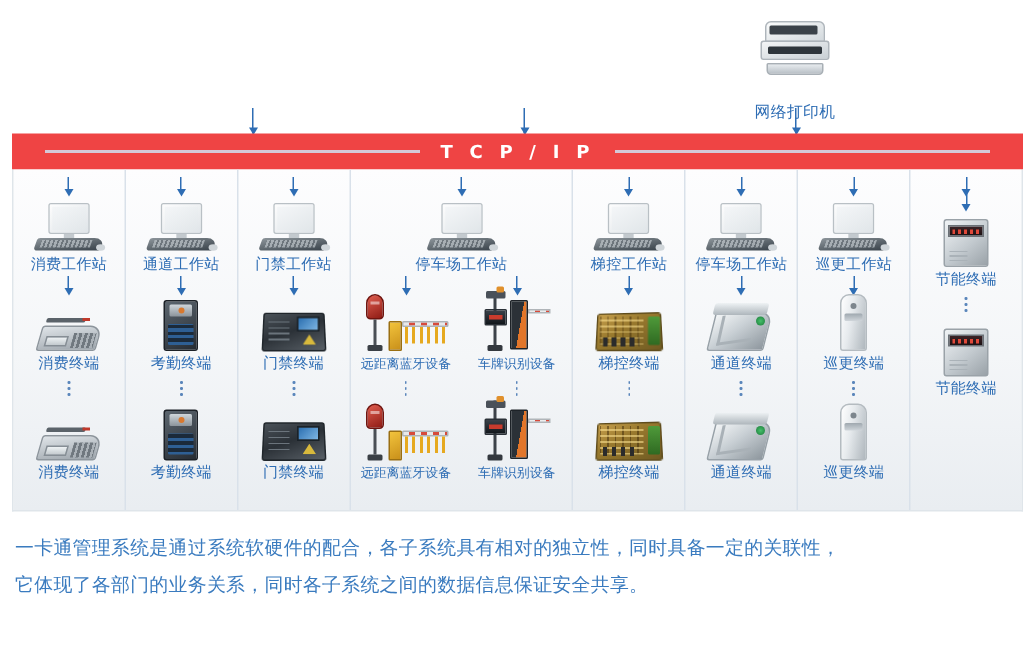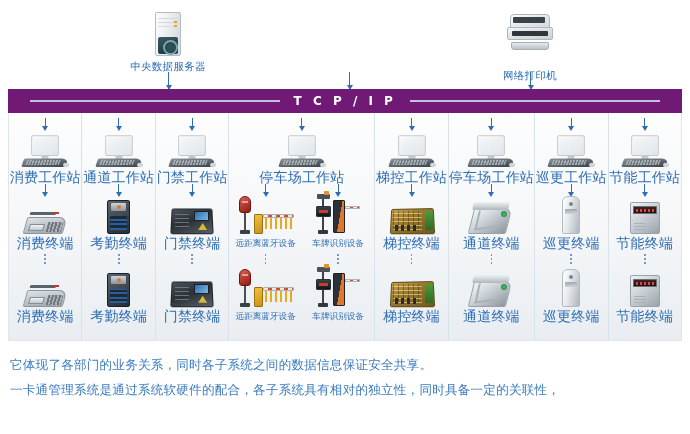--- a/index.html
+++ b/index.html
@@ -123,21 +123,21 @@
   }
   .printer .base {
     position: absolute; left: 4px; bottom: 0; right: 4px; height: 8px;
     background: linear-gradient(#e7ebee,#b9c0c6);
     border: 1px solid #a8afb5; border-radius: 1px 1px 3px 3px;
   }
 
   
   .bus {
     position: absolute; left: 8px; right: 8px; top: 89px; height: 24px;
-    background: #701a75; display: flex; align-items: center; justify-content: center;
+    background: #ef4444; display: flex; align-items: center; justify-content: center;
   }
   .bus .rule { flex: 1; height: 1.5px; background: #cfe0f2; opacity: .85; }
   .bus .rule.l { margin: 0 14px 0 22px; }
   .bus .rule.r { margin: 0 22px 0 14px; }
   .bus-label {
     color: #ffffff; font-size: 12px; font-weight: bold;
     letter-spacing: 3.5px; white-space: nowrap;
   }
 
   
@@ -160,21 +160,21 @@
     width: 1px; height: 9px; background: #2E6DB4; position: relative; margin: 0 auto 1px;
   }
   .arrow::after {
     content: ""; position: absolute; left: -2.5px; bottom: -4px;
     border-left: 3px solid transparent; border-right: 3px solid transparent;
     border-top: 5px solid #2E6DB4;
   }
   .stage { display: flex; flex-direction: column; align-items: center; }
   .art { height: 40px; display: flex; align-items: flex-end; justify-content: center; }
   .cap {
-    font-size: 14px; color: #2E6DB4; white-space: nowrap;
+    font-size: 10px; color: #2E6DB4; white-space: nowrap;
     line-height: 14px; letter-spacing: .2px; margin-top: 2px;
   }
   .cap.tiny { font-size: 8.6px; letter-spacing: 0; }
   .vdots {
     display: flex; flex-direction: column; align-items: center;
     gap: 2.5px; margin: 4px 0 3px;
   }
   .vdots i { width: 1.6px; height: 1.6px; background: #5a86bb; border-radius: 50%; display: block; }
 
   
@@ -368,32 +368,20 @@
     letter-spacing: .2px; text-align: left;
   }
 </style>
 </head>
 <body>
 
 <div id="diagram">
 
   <div class="top-row">
 
-    <div class="top-node" style="left:113px; top:12px; width:110px;">
-      <div class="icon srv">
-        <div class="case"></div>
-        <div class="slot" style="top:6px"></div>
-        <div class="slot" style="top:10px"></div>
-        <div class="slot" style="top:14px"></div>
-        <div class="led" style="top:9px"></div>
-        <div class="led" style="top:13px"></div>
-        <div class="fan"></div>
-      </div>
-      <div class="top-label" style="margin-top:4px;">中央数据服务器</div>
-    </div>
     <div class="drop" style="left:168px; top:72px; height:17px;"></div>
 
     <div class="drop" style="left:349px; top:72px; height:17px;"></div>
 
     <div class="top-node" style="left:470px; top:14px; width:120px;">
       <div class="icon printer">
         <div class="top"></div>
           <div class="tray"></div>
         <div class="mid"></div>
           <div class="slot2"></div>
@@ -755,31 +743,20 @@
               <div class="dot2"></div>
               <div class="band"></div>
             </div>
           </div>
         <div class="cap">巡更终端</div>
       </div>
     </div>
 
     <div class="col">
       <div class="arrow"></div>
-      <div class="stage">
-        <div class="art">
-            <div class="icon pc small">
-          <div class="screen"></div>
-              <div class="neck"></div>
-              <div class="kb"></div>
-              <div class="mouse"></div>
-            </div>
-          </div>
-        <div class="cap">节能工作站</div>
-      </div>
       <div class="arrow"></div>
       <div class="stage">
         <div class="art">
             <div class="icon meter">
           <div class="mb"></div>
               <div class="disp2"></div>
               <div class="lbl2"></div>
             </div>
           </div>
         <div class="cap">节能终端</div>
@@ -797,17 +774,17 @@
               <div class="lbl2"></div>
             </div>
           </div>
         <div class="cap">节能终端</div>
       </div>
     </div>
 
   </div>
 
   <div class="caption">
+    <div>一卡通管理系统是通过系统软硬件的配合，各子系统具有相对的独立性，同时具备一定的关联性，</div>
     <div>它体现了各部门的业务关系，同时各子系统之间的数据信息保证安全共享。</div>
-    <div>一卡通管理系统是通过系统软硬件的配合，各子系统具有相对的独立性，同时具备一定的关联性，</div>
   </div>
 
 </div>
 
 </body></html>

